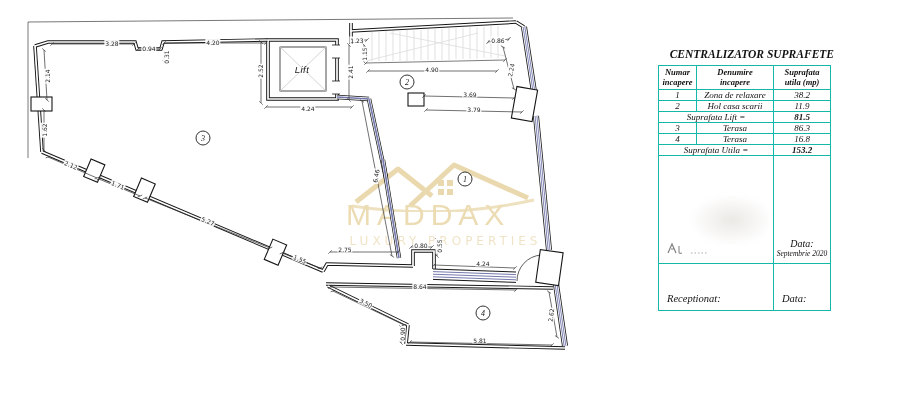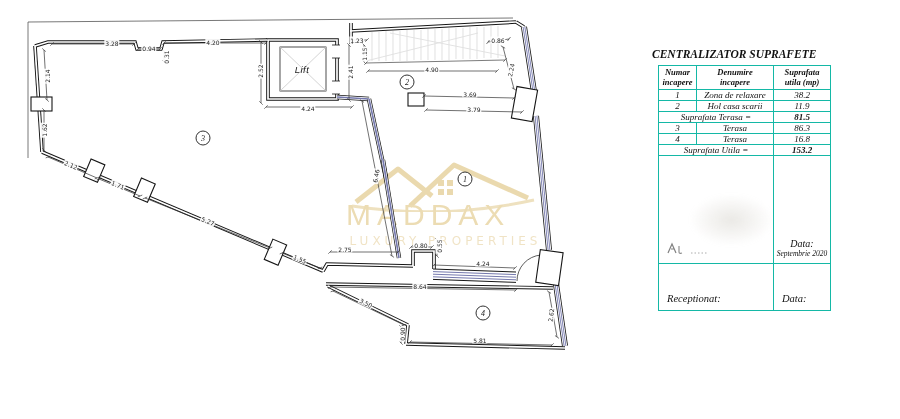--- a/index.html
+++ b/index.html
@@ -23,21 +23,21 @@
   .watermark{position:absolute;left:348px;top:160px;width:195px;height:100px;opacity:.85;}
   .wm-name{position:absolute;left:-2px;top:38px;width:195px;
         font-family:Liberation Sans, sans-serif;font-size:30px;font-weight:400;
         letter-spacing:6px;color:#e9d6a6;white-space:nowrap;}
   .wm-tag{position:absolute;left:0;top:74px;width:195px;text-align:center;
         font-family:"DejaVu Sans",sans-serif;font-size:12px;letter-spacing:4px;
         color:#eedfbc;white-space:nowrap;}
 
   
   .panel{position:absolute;left:652px;top:48px;width:182px;}
-  .tbl-title{font:bold italic 11.5px "Liberation Serif",serif;text-align:left;
+  .tbl-title{font:bold italic 11.5px "Liberation Serif",serif;text-align:right;
         margin:0 0 5px 0;color:#111;}
   table.surf{border-collapse:collapse;width:172px;margin-left:6px;table-layout:fixed;}
   table.surf td{border:1px solid #14b8a6;font-family:"Liberation Serif",serif;font-style:italic;
         color:#111;overflow:hidden;}
   tr.hdr td{font-weight:bold;font-size:8.5px;text-align:center;line-height:1.1;height:21px;padding:1px 0;}
   tr.r td{font-size:9px;height:10px;line-height:10px;text-align:center;padding:0;}
   td.nm{text-align:left;padding-left:6px;}
   td.sum{text-align:center;}
   .boldv{font-weight:bold;font-size:9.5px;}
   tr.big td{height:101px;vertical-align:bottom;}
@@ -298,21 +298,21 @@
         <td>1</td>
         <td class="nm">Zona de relaxare</td>
         <td>38.2</td>
       </tr>
       <tr class="r">
         <td>2</td>
         <td class="nm">Hol casa scarii</td>
         <td>11.9</td>
       </tr>
       <tr class="r">
-        <td colspan="2" class="sum">Suprafata Terasa =</td>
+        <td colspan="2" class="sum">Suprafata Lift =</td>
         <td class="boldv">81.5</td>
       </tr>
       <tr class="r">
         <td>3</td>
         <td class="nm">Terasa</td>
         <td>86.3</td>
       </tr>
       <tr class="r">
         <td>4</td>
         <td class="nm">Terasa</td>

